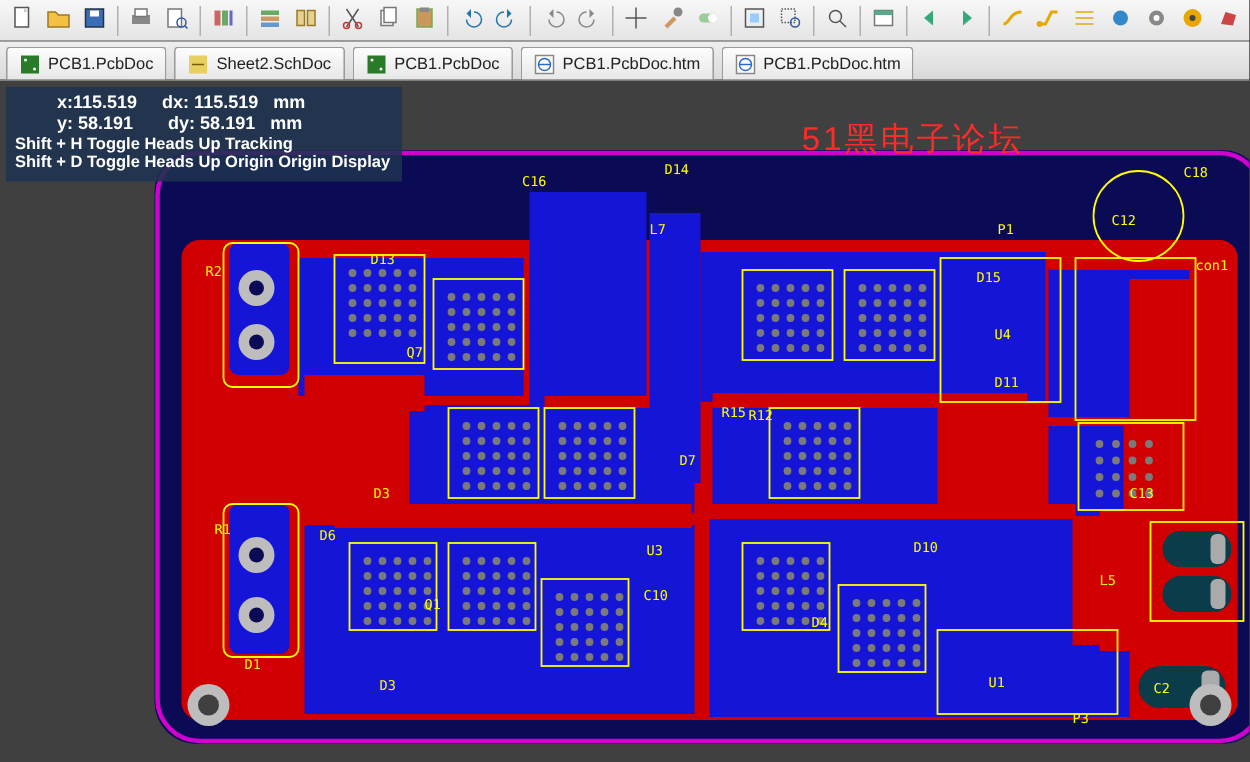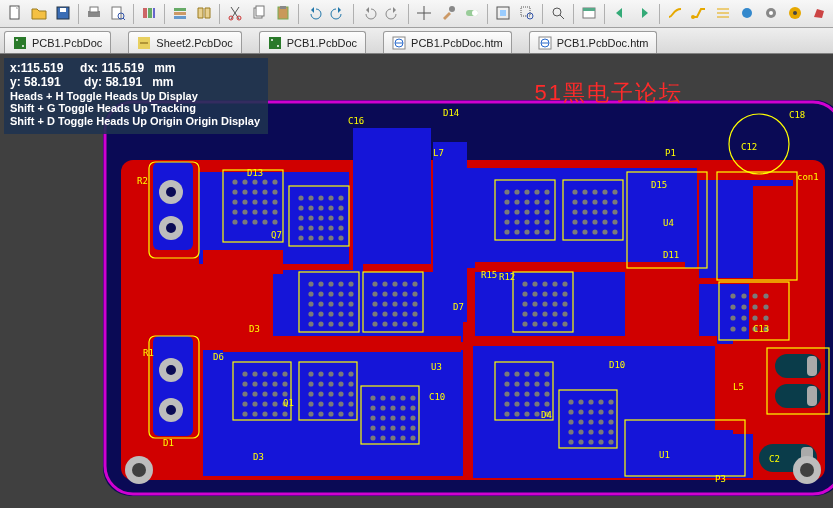--- a/index.html
+++ b/index.html
@@ -33,21 +33,21 @@
   .toolbar-right {
     margin-left:auto; display:flex; align-items:center; gap:2px;
     padding-right:4px;
   }
   
   .tabbar {
     height: 26px;
     background: linear-gradient(#eeeeee,#d9d9d9);
     border-bottom: 1px solid #808080;
     display:flex; align-items:flex-end;
-    padding-left:4px; gap:17px;
+    padding-left:4px; gap:5px;
   }
   .tab {
     display:flex; align-items:center;
     height:22px;
     padding:0 8px;
     background: linear-gradient(#fdfdfd,#e7e7e7);
     border:1px solid #9b9b9b;
     border-bottom:none;
     border-radius:3px 3px 0 0;
     font-size:11px; color:#222;
@@ -69,21 +69,21 @@
     position:absolute; top:4px; left:4px;
     background:rgba(30,50,80,0.88);
     color:#fff;
     font-family: "Segoe UI", Tahoma, sans-serif;
     font-size:12px;
     padding:4px 8px 6px 6px;
     line-height:1.15;
     z-index:20;
     font-weight:bold;
   }
-  .hud .coord { color:#ffffff; }
+  .hud .coord { color:#ffffff;margin-left:28px; }
   .hud .snap { color:#ffe24a; font-size:11px; }
   .hud .hint { color:#ffffff; font-size:11px; font-weight:bold;}
   
   .watermark {
     position:absolute; top:24px; right:150px;
     color:#ff2a2a; font-size:22px; font-weight:500;
     font-family: "Microsoft YaHei","SimSun",sans-serif;
     z-index:30;
     letter-spacing:2px;
     margin-left:41px;
@@ -322,21 +322,21 @@
       </span>
       <span>PCB1.PcbDoc</span>
     </div>
     <div class="tab">
       <span class="tab-icon">
         <svg width="14" height="14">
           <rect x="1" y="1" width="12" height="12" fill="#e8d060"></rect>
           <line x1="3" y1="7" x2="11" y2="7" stroke="#7a5a10"></line>
         </svg>
       </span>
-      <span>Sheet2.PcbDoc</span>
+      <span>Sheet2.SchDoc</span>
     </div>
     <div class="tab">
       <span class="tab-icon">
         <svg width="14" height="14">
           <rect x="1" y="1" width="12" height="12" fill="#2a7a2a"></rect>
           <circle cx="4" cy="4" r="1" fill="#fff"></circle>
           <circle cx="10" cy="10" r="1" fill="#fff"></circle>
         </svg>
       </span>
       <span>PCB1.PcbDoc</span>
@@ -371,22 +371,21 @@
       &nbsp;&nbsp;&nbsp;
       <span>dx:</span>&nbsp;<span>115.519</span>
       &nbsp;&nbsp;<span>mm</span>
     </div>
     <div class="coord">
       <span>y:</span>&nbsp;<span>58.191</span>
       &nbsp;&nbsp;&nbsp;&nbsp;&nbsp;
       <span>dy:</span>&nbsp;<span>58.191</span>
       &nbsp;&nbsp;<span>mm</span>
     </div>
-    <div class="hint">Heads + H   Toggle Heads Up Display</div>
-    <div class="hint">Shift + G   Toggle Heads Up Tracking</div>
+    <div class="hint">Shift + H   Toggle Heads Up Tracking</div>
     <div class="hint">Shift + D   Toggle Heads Up Origin Origin Display</div>
   </div>
 
   <div class="watermark">51黑电子论坛</div>
 
   <div class="board-wrap">
     <svg class="board" viewBox="0 0 740 396">
 
       <rect class="board-bg" x="0" y="0" width="740" height="396" rx="28"></rect>
 

